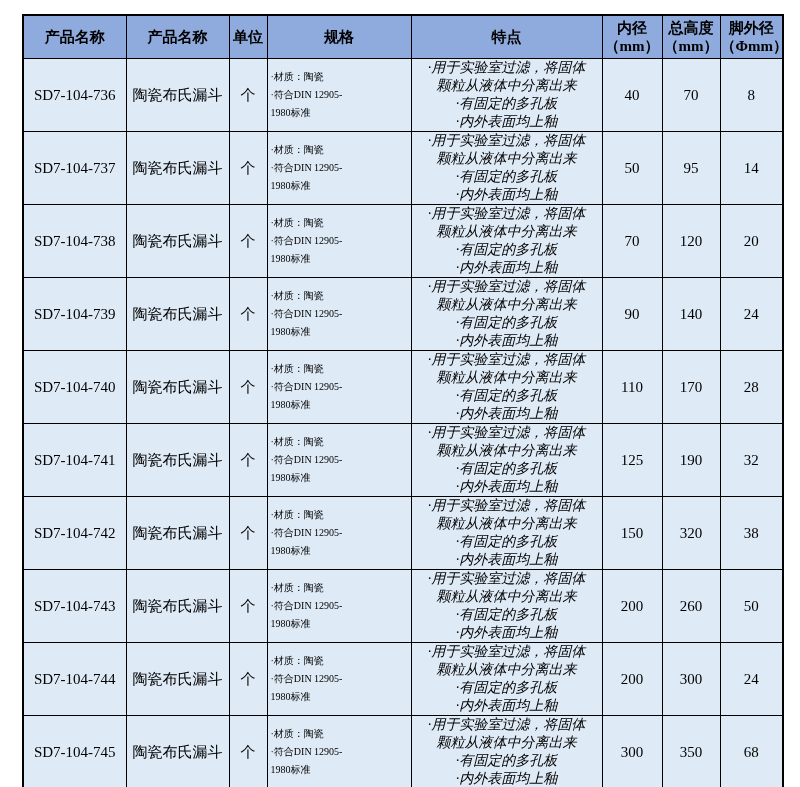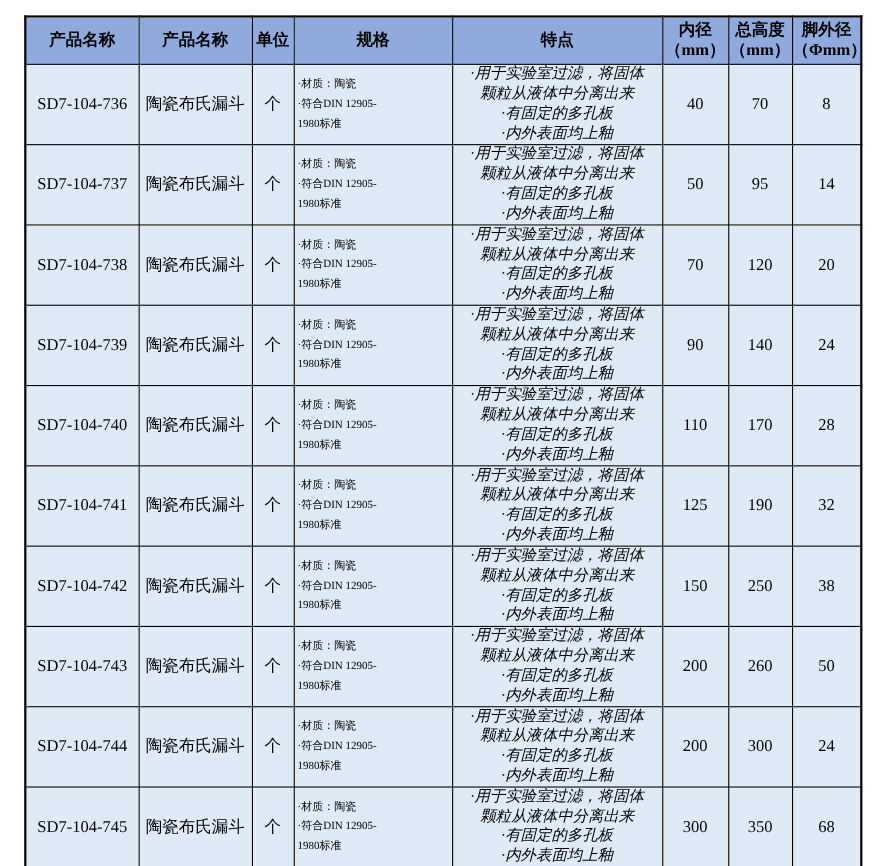--- a/index.html
+++ b/index.html
@@ -210,21 +210,21 @@
       <div class="line">·符合DIN 12905-</div>
       <div class="line">1980标准</div>
     </td>
     <td class="c-feat">
       <div class="line">·用于实验室过滤，将固体</div>
       <div class="line">颗粒从液体中分离出来</div>
       <div class="line">·有固定的多孔板</div>
       <div class="line">·内外表面均上釉</div>
     </td>
     <td>150</td>
-    <td>250</td>
+    <td>320</td>
     <td>38</td>
   </tr>
         <tr>
     <td>SD7-104-743</td>
     <td>陶瓷布氏漏斗</td>
     <td>个</td>
     <td class="c-spec">
       <div class="line">·材质：陶瓷</div>
       <div class="line">·符合DIN 12905-</div>
       <div class="line">1980标准</div>

